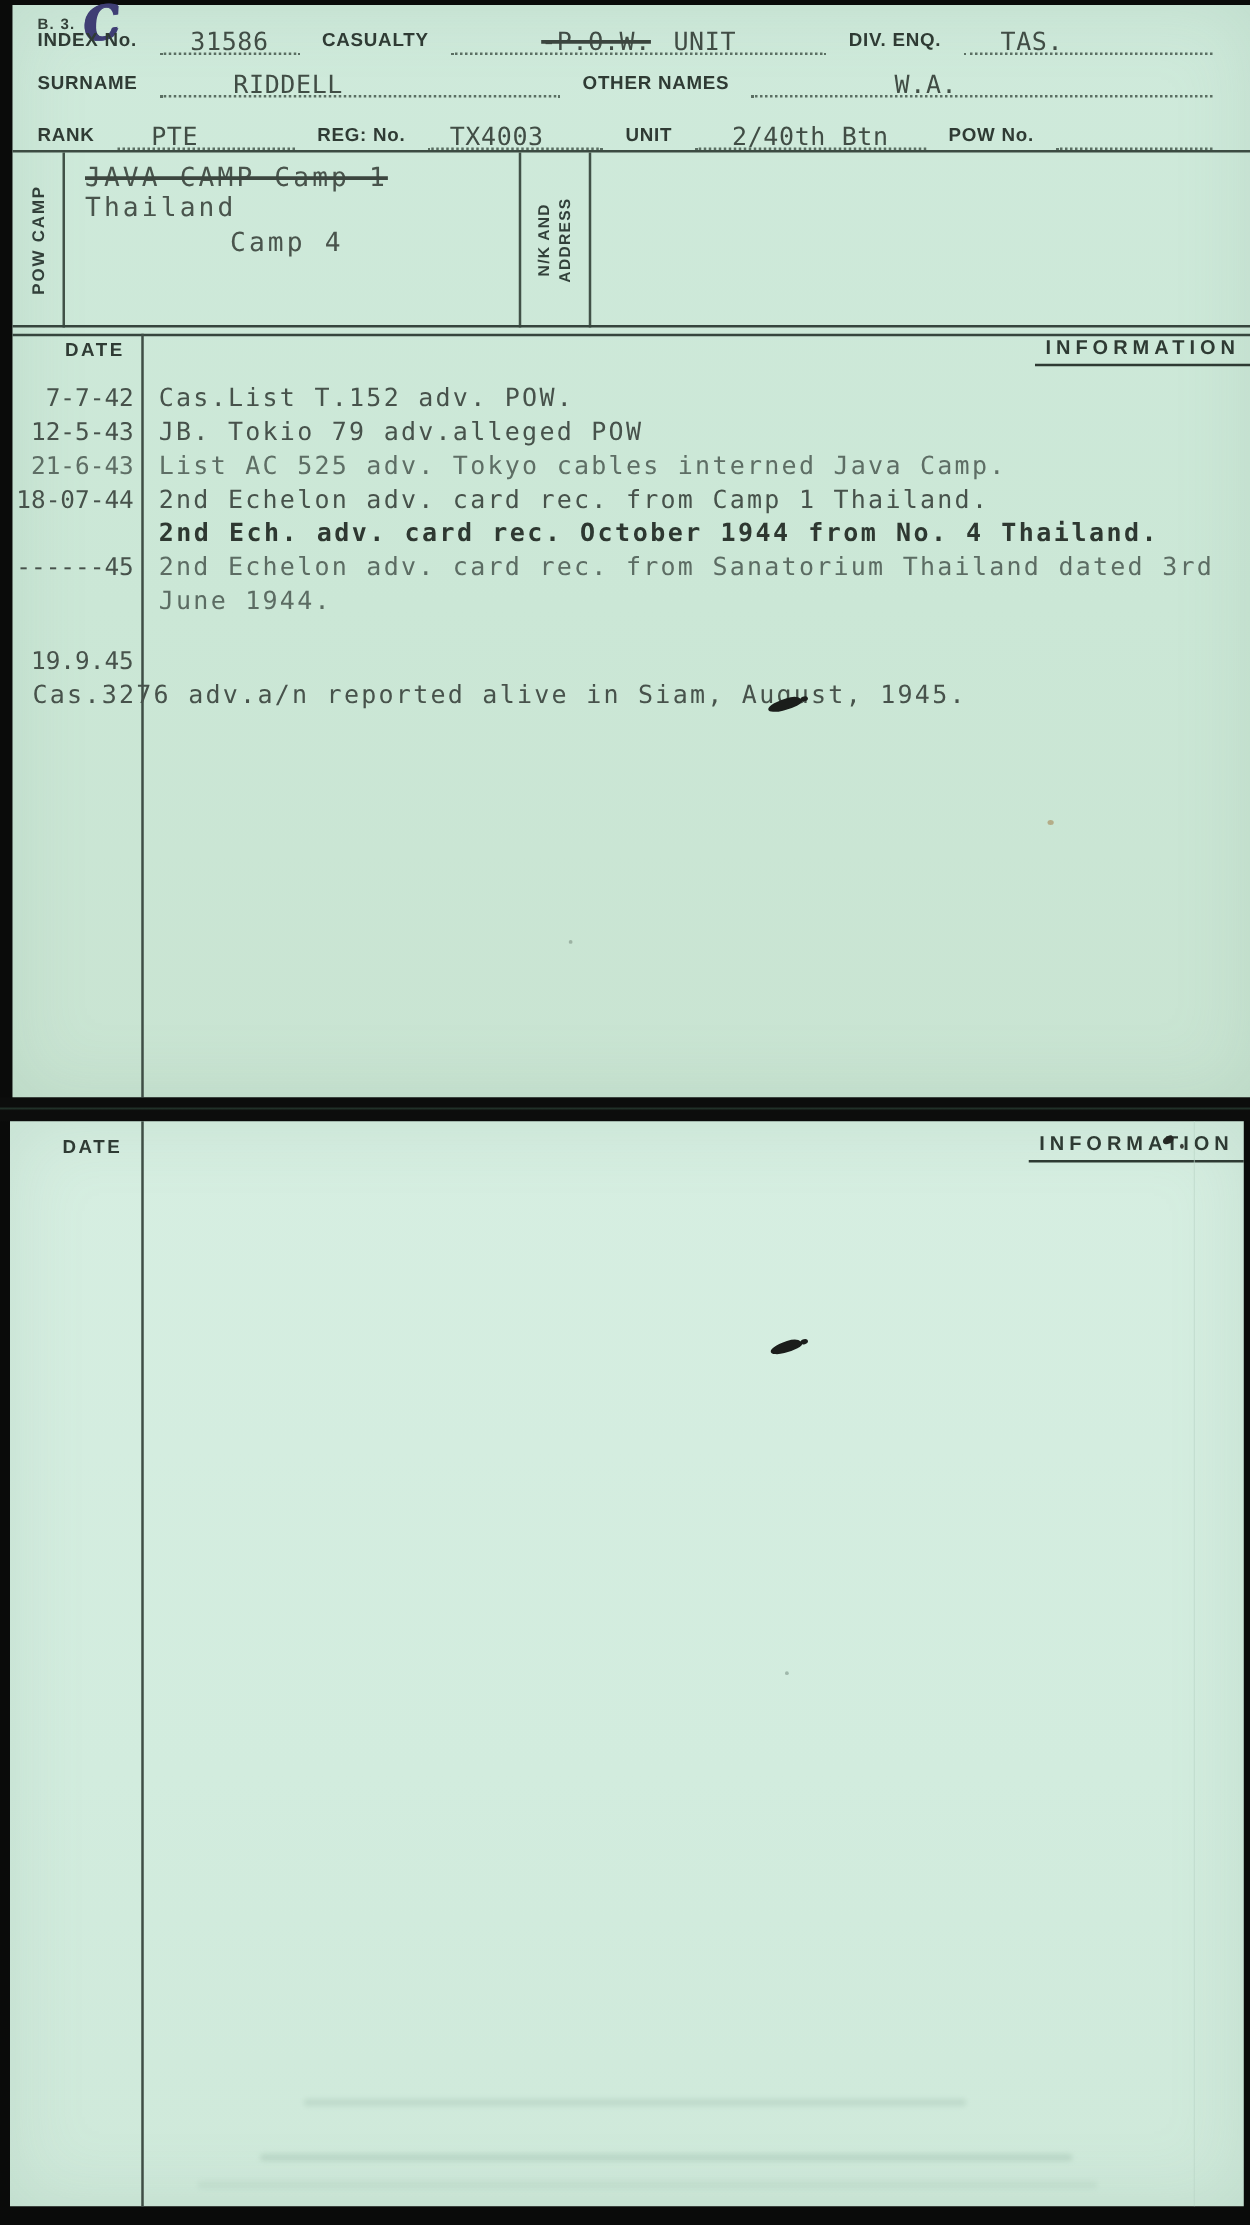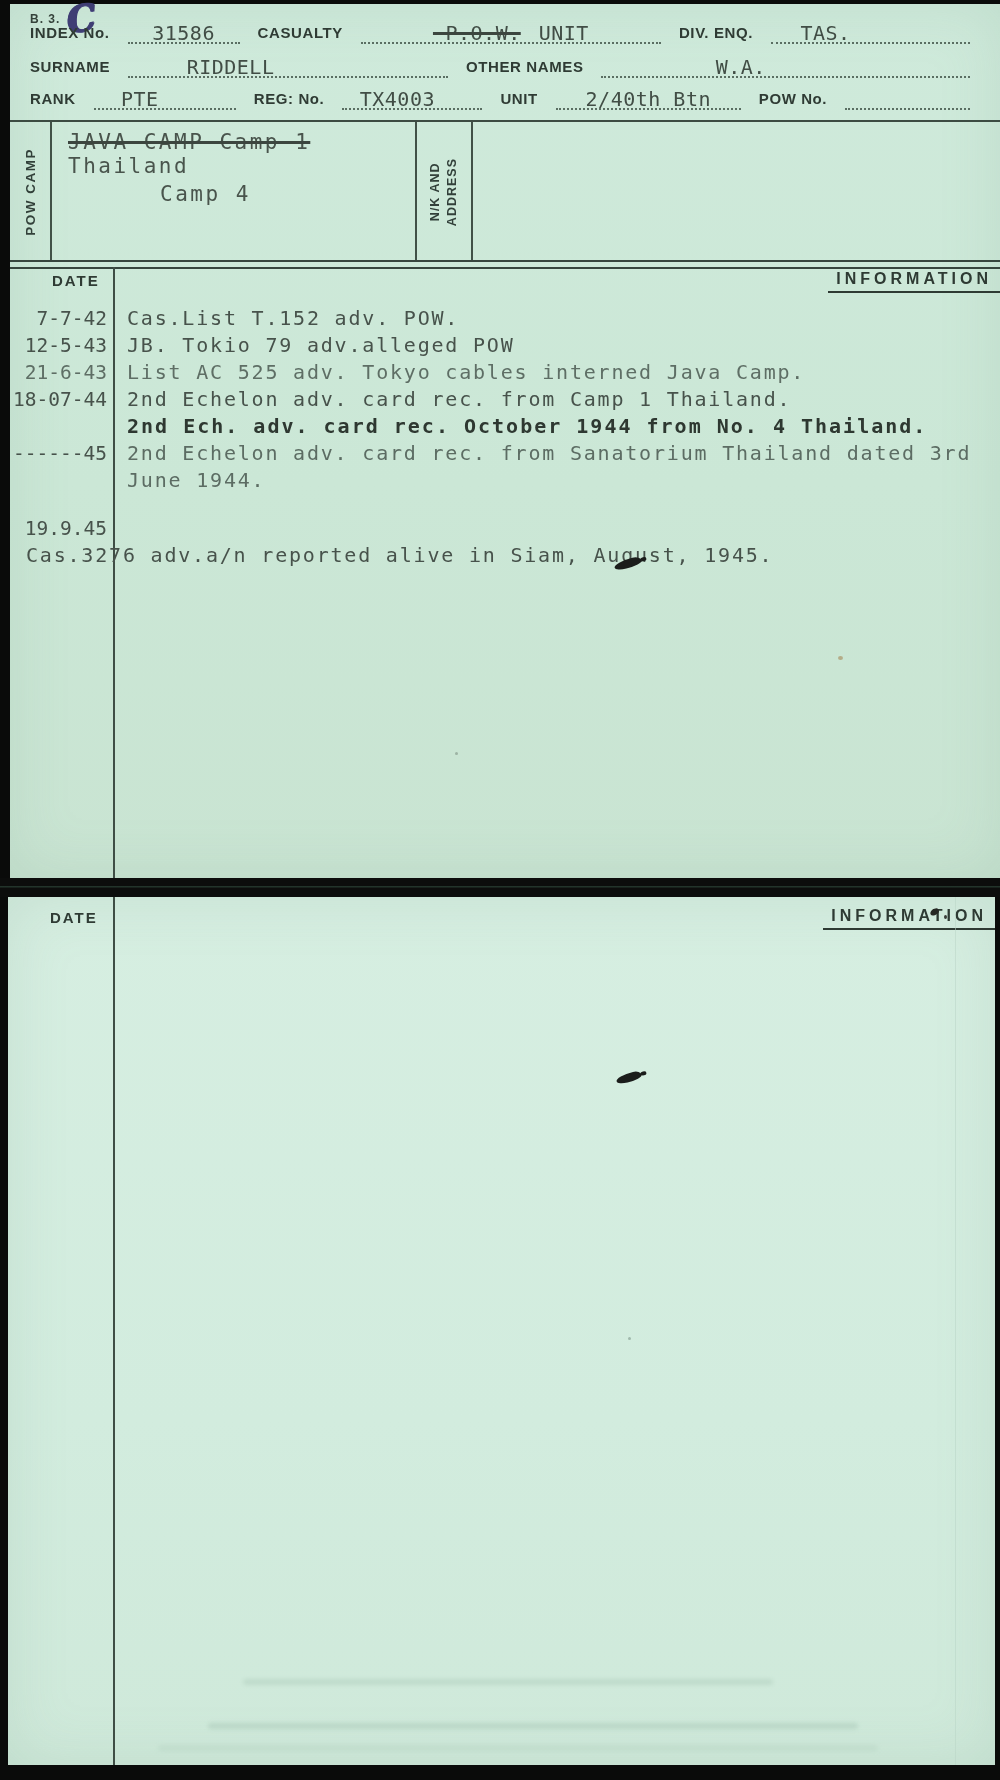--- a/index.html
+++ b/index.html
@@ -60,21 +60,21 @@
     border-right:2px solid #415147;display:flex;align-items:center;justify-content:center;
   }
   .vtext{
     writing-mode:vertical-rl;transform:rotate(180deg);
     font-weight:bold;color:#32403八;color:#32403a;letter-spacing:1.5px;white-space:pre-line;
     text-align:center;
   }
   #pow-label-col{width:40px;}
   #pow-label-col .vtext{font-size:13.5px;}
   #pow-content{width:363px;padding:8px 0 0 16px;box-sizing:border-box;}
-  #pow-content .line2{margin-left:92px;margin-top:4px;}
+  #pow-content .line2{margin-left:116px;margin-top:4px;}
   #pow-content .tv{font-size:21px;letter-spacing:2.5px;color:#49544c;}
   #nk-col{width:54px;border-left:0;}
   #nk-col .vtext{font-size:12.5px;line-height:1.35;letter-spacing:1px;}
   #pow-empty{flex:1;}
   
   .double-rule{
     position:absolute;left:0;width:100%;height:5px;
     border-top:2px solid #36453d;border-bottom:2px solid #36453d;
     box-sizing:content-box;
   }
@@ -140,21 +140,21 @@
     <span class="plabel">SURNAME</span>
     <span class="dotspan" style="width:320px;padding-right:115px;box-sizing:border-box;">
       <span class="tv">RIDDELL</span>
     </span>
     <span class="plabel">OTHER NAMES</span>
     <span class="dotspan grow" style="padding-right:90px;">
       <span class="tv">W.A.</span>
     </span>
   </div>
 
-  <div class="frow" style="top:74px;height:32px;">
+  <div class="frow" style="top:84px;height:32px;">
     <span class="plabel">RANK</span>
     <span class="dotspan" style="width:142px;padding-right:50px;box-sizing:border-box;">
       <span class="tv">PTE</span>
     </span>
     <span class="plabel">REG: No.</span>
     <span class="dotspan" style="width:140px;padding-right:30px;box-sizing:border-box;">
       <span class="tv">TX4003</span>
     </span>
     <span class="plabel">UNIT</span>
     <span class="dotspan" style="width:185px;">

